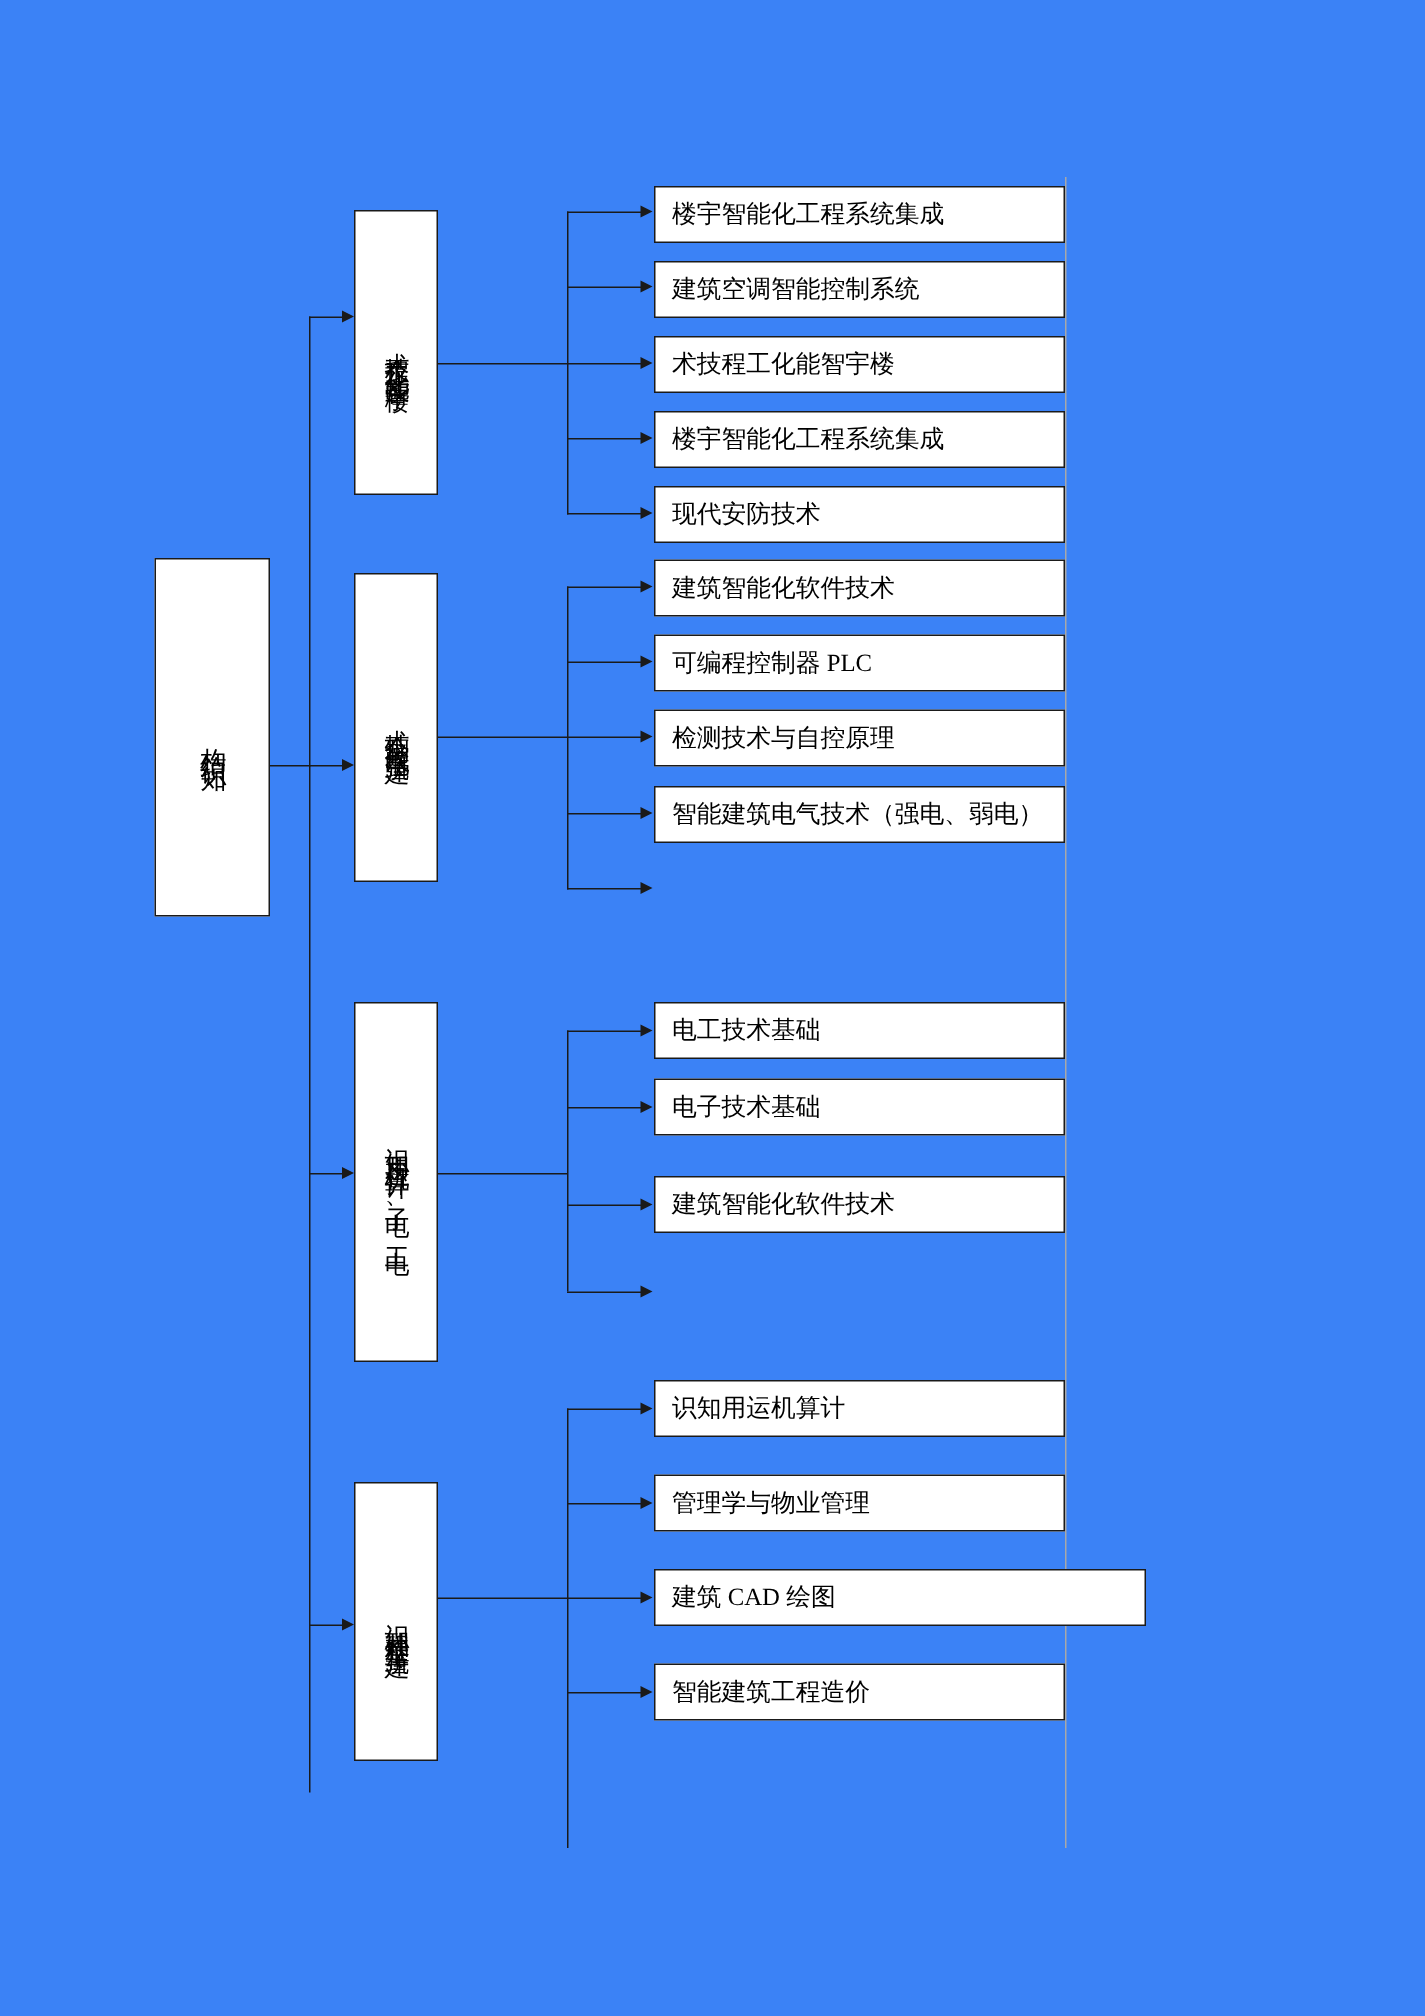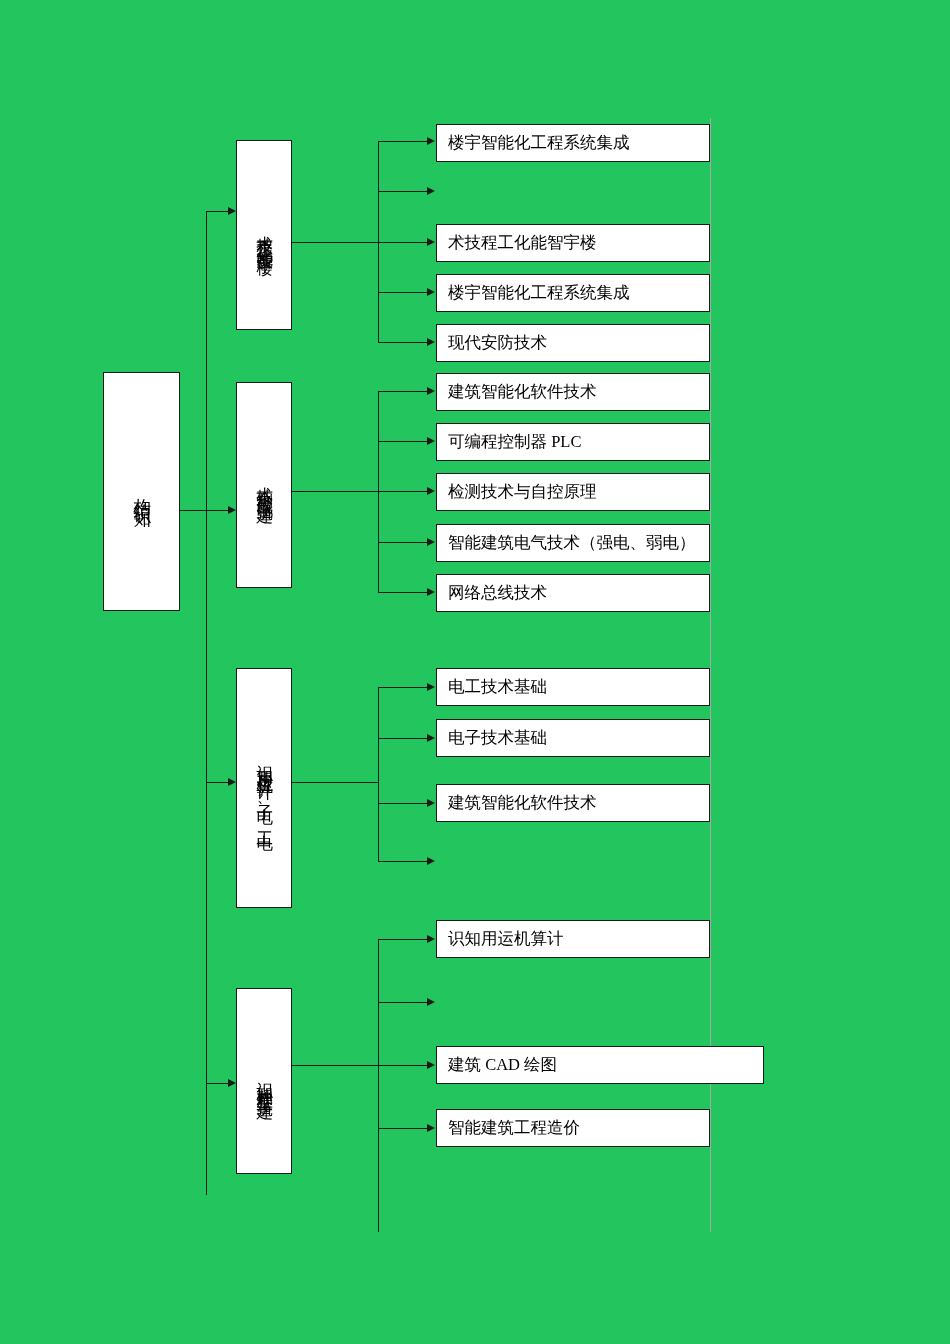--- a/index.html
+++ b/index.html
@@ -8,21 +8,21 @@
     background: #ffffff;
   }
   body {
     font-family: "Liberation Serif", "DejaVu Serif", serif;
     color: #000000;
   }
   #canvas {
     position: relative;
     width: 950px;
     height: 1344px;
-    background: #22c55e;
+    background: #3b82f6;
     overflow: hidden;
   }
 
   
   .node {
     position: absolute;
     box-sizing: border-box;
     border: 1.3px solid #1a1a1a;
     background: #ffffff;
     display: flex;
@@ -111,20 +111,23 @@
   <div class="vline" style="left:378px; top:141px; height:202px;"></div>
 
   <div class="hline" style="left:378px; top:141px; width:50px;"></div>
   <div class="arrow" style="left:427px; top:136.5px;"></div>
   <div class="node leaf" style="left:436px; top:124px; width:274px; height:38px;">
     <span class="ltext">楼宇智能化工程系统集成</span>
   </div>
 
   <div class="hline" style="left:378px; top:191px; width:50px;"></div>
   <div class="arrow" style="left:427px; top:186.5px;"></div>
+  <div class="node leaf" style="left:436px; top:174px; width:274px; height:38px;">
+    <span class="ltext">建筑空调智能控制系统</span>
+  </div>
 
   <div class="hline" style="left:378px; top:242px; width:50px;"></div>
   <div class="arrow" style="left:427px; top:237.5px;"></div>
   <div class="node leaf" style="left:436px; top:224px; width:274px; height:38px;">
     <span class="ltext">术技程工化能智宇楼</span>
   </div>
 
   <div class="hline" style="left:378px; top:292px; width:50px;"></div>
   <div class="arrow" style="left:427px; top:287.5px;"></div>
   <div class="node leaf" style="left:436px; top:274px; width:274px; height:38px;">
@@ -166,23 +169,20 @@
   </div>
 
   <div class="hline" style="left:378px; top:542px; width:50px;"></div>
   <div class="arrow" style="left:427px; top:537.5px;"></div>
   <div class="node leaf" style="left:436px; top:524px; width:274px; height:38px;text-align:center;">
     <span class="ltext">智能建筑电气技术（强电、弱电）</span>
   </div>
 
   <div class="hline" style="left:378px; top:592px; width:50px;"></div>
   <div class="arrow" style="left:427px; top:587.5px;"></div>
-  <div class="node leaf" style="left:436px; top:574px; width:274px; height:38px;">
-    <span class="ltext">网络总线技术</span>
-  </div>
 
   <div class="hline" style="left:206px; top:782px; width:24px;"></div>
   <div class="arrow" style="left:228px; top:777.5px;"></div>
 
   <div class="node vnode" style="left:236px; top:668px; width:56px; height:240px;">
     <span class="vtext">识知用运机算计、子电、工电</span>
   </div>
 
   <div class="hline" style="left:292px; top:782px; width:86px;"></div>
   <div class="vline" style="left:378px; top:687px; height:174px;"></div>
@@ -219,20 +219,23 @@
   <div class="vline" style="left:378px; top:939px; height:293px;"></div>
 
   <div class="hline" style="left:378px; top:939px; width:50px;"></div>
   <div class="arrow" style="left:427px; top:934.5px;"></div>
   <div class="node leaf" style="left:436px; top:920px; width:274px; height:38px;">
     <span class="ltext">识知用运机算计</span>
   </div>
 
   <div class="hline" style="left:378px; top:1002px; width:50px;"></div>
   <div class="arrow" style="left:427px; top:997.5px;"></div>
+  <div class="node leaf" style="left:436px; top:983px; width:274px; height:38px;">
+    <span class="ltext">管理学与物业管理</span>
+  </div>
 
   <div class="hline" style="left:378px; top:1065px; width:50px;"></div>
   <div class="arrow" style="left:427px; top:1060.5px;"></div>
   <div class="node leaf" style="left:436px; top:1046px; width:328px; height:38px;">
     <span class="ltext">建筑 CAD 绘图</span>
   </div>
 
   <div class="hline" style="left:378px; top:1128px; width:50px;"></div>
   <div class="arrow" style="left:427px; top:1123.5px;"></div>
   <div class="node leaf" style="left:436px; top:1109px; width:274px; height:38px;">

